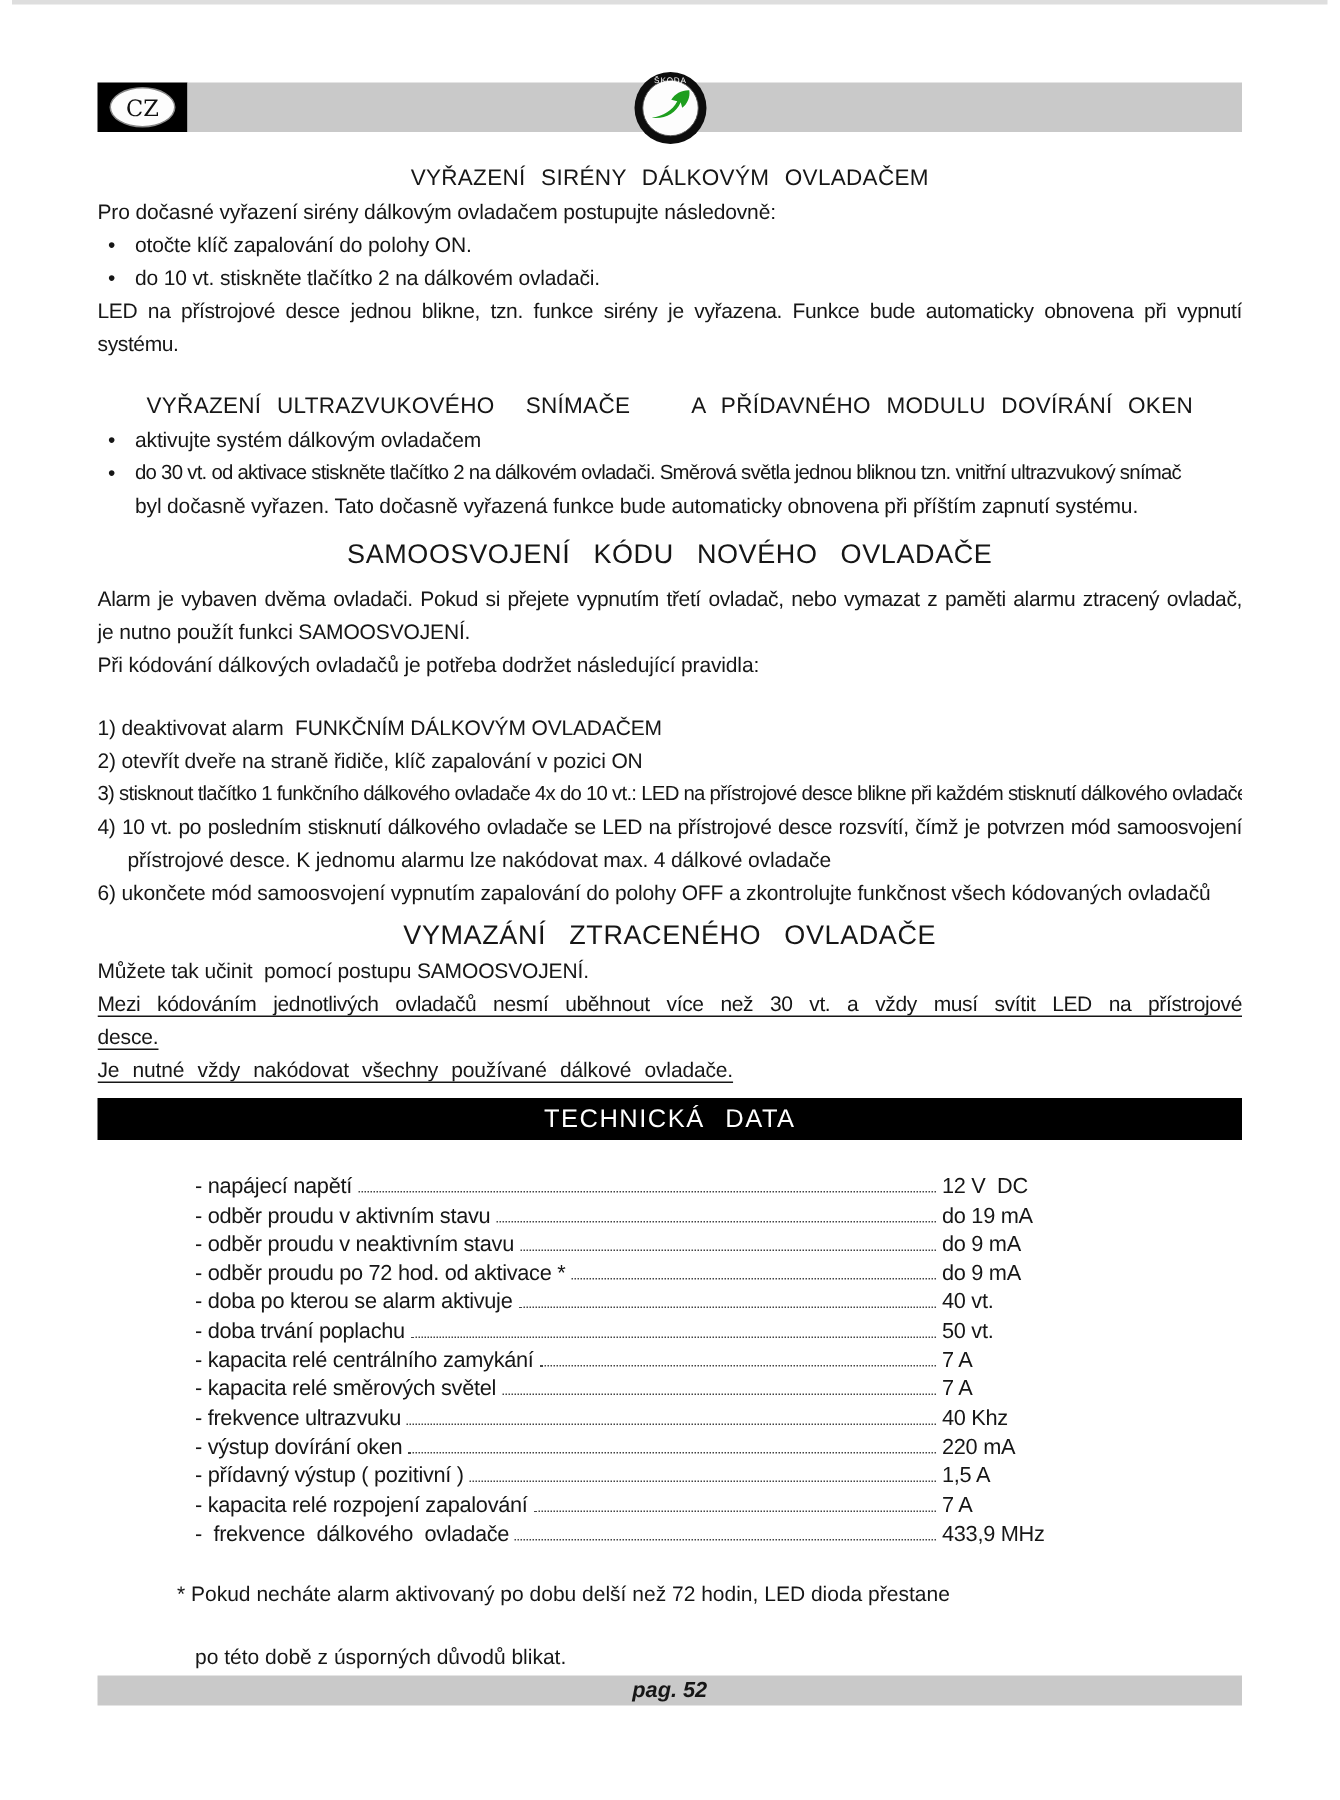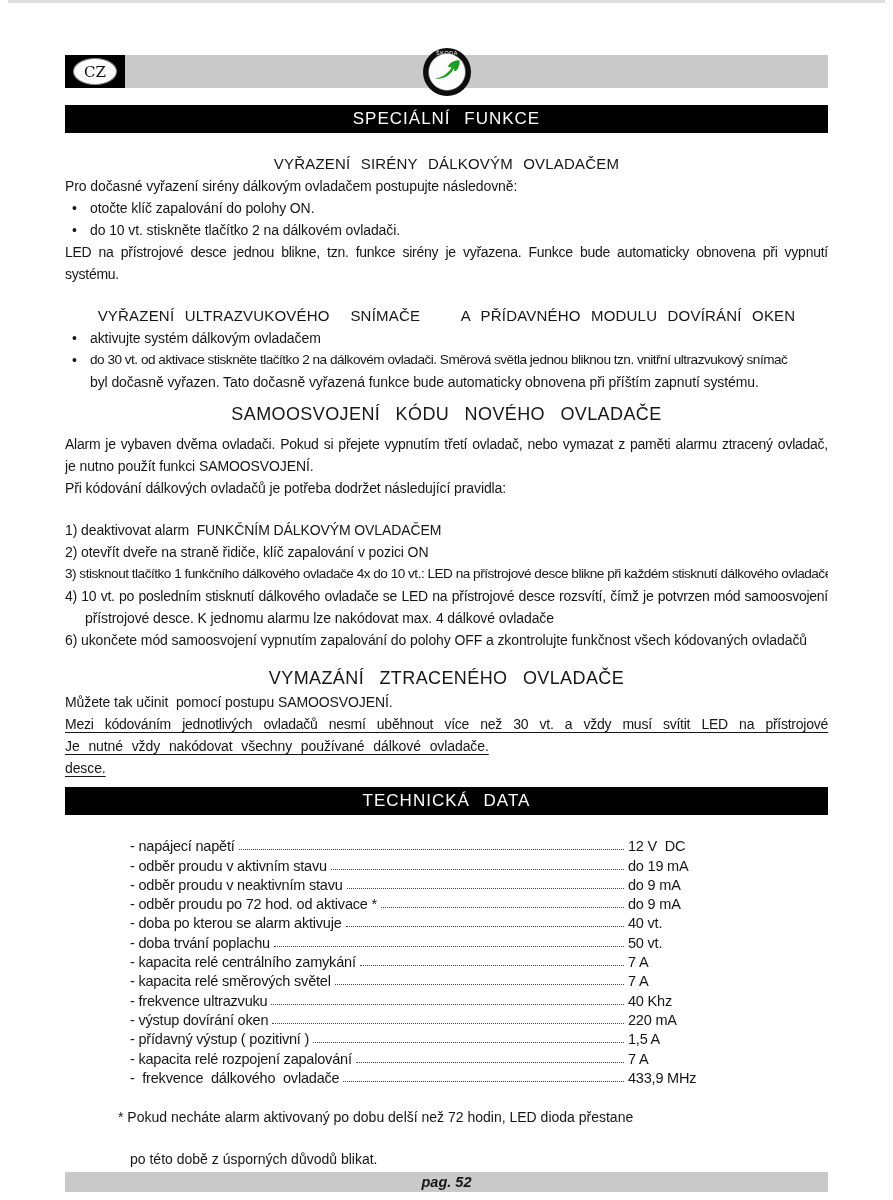--- a/index.html
+++ b/index.html
@@ -21,21 +21,21 @@
   .bar-special{margin-top:17px;}
   .bar-tech{margin-top:8px;}
   
   .line{font-size:14px;line-height:22px;letter-spacing:-0.1px;white-space:pre-wrap;overflow:hidden;}
   .just{white-space:normal;text-align:justify;text-align-last:justify;letter-spacing:-0.25px;}
   .tight{white-space:nowrap;letter-spacing:-0.5px;font-size:13.6px;}
   .sec-h{font-size:15px;line-height:22px;word-spacing:6px;letter-spacing:0.2px;white-space:pre;}
   .mt20{margin-top:20px;text-align:center;}
   .big-h{font-size:18px;line-height:26px;text-align:center;word-spacing:10px;letter-spacing:0.4px;white-space:pre;}
   .big-h1{margin-top:8px;margin-bottom:6px;}
-  .big-h2{margin-top:14px;margin-bottom:0px;}
+  .big-h2{margin-top:4px;margin-bottom:0px;}
   .items{margin-top:20px;}
   .ind20{padding-left:20px;}
   .brow{display:flex;}
   .bdot{width:25px;padding-left:7px;box-sizing:border-box;font-size:14px;line-height:22px;}
   .btxt{flex:1;min-width:0;}
   .uline{text-decoration:underline;text-underline-offset:3px;text-decoration-thickness:1.4px;}
   .ws{word-spacing:5px;}
   
   .tech-list{margin-top:20px;margin-left:65px;width:590px;}
   .tech-row{display:flex;align-items:flex-end;height:19.3px;font-size:14.5px;letter-spacing:-0.2px;}
@@ -66,21 +66,20 @@
         <svg width="50" height="50" viewBox="0 0 50 50">
           <circle cx="25" cy="25" r="24" fill="#0d0d0d"></circle>
           <circle cx="25" cy="25" r="18.5" fill="#fdfdfd"></circle>
           <circle cx="25" cy="25" r="18.5" fill="none" stroke="#555" stroke-width="0.6"></circle>
           <text x="25" y="8.2" font-size="5.4" fill="#fff" text-anchor="middle" font-family="Liberation Sans, sans-serif" letter-spacing="0.6">ŠKODA</text>
           <path d="M12.5 31.5 C 20 30.5 26.5 26.5 29.5 20.5 L 25.5 19.5 C 28 15.5 32.5 13 37.5 13.2 C 38.3 17.5 36.3 22.5 32.8 24.8 L 31.8 21.2 C 28.5 29 21 32.5 12.5 31.5 Z" fill="#1e9e1e"></path>
         </svg>
       </div>
     </div>
 
-    <div class="black-bar bar-special">SPECIÁLNÍ FUNKCE</div>
 
     <div class="sec-h mt20">VYŘAZENÍ SIRÉNY DÁLKOVÝM OVLADAČEM</div>
     <div class="line">Pro dočasné vyřazení sirény dálkovým ovladačem postupujte následovně:</div>
     <div class="brow">
       <span class="bdot">•</span>
       <div class="btxt line">otočte klíč zapalování do polohy ON.</div>
     </div>
     <div class="brow">
       <span class="bdot">•</span>
       <div class="btxt line">do 10 vt. stiskněte tlačítko 2 na dálkovém ovladači.</div>
@@ -109,22 +108,22 @@
       <div class="line">2) otevřít dveře na straně řidiče, klíč zapalování v pozici ON</div>
       <div class="line tight">3) stisknout tlačítko 1 funkčního dálkového ovladače 4x do 10 vt.: LED na přístrojové desce blikne při každém stisknutí dálkového ovladače</div>
       <div class="line just">4) 10 vt. po posledním stisknutí dálkového ovladače se LED na přístrojové desce rozsvítí, čímž je potvrzen mód samoosvojení</div>
       <div class="line ind20">přístrojové desce. K jednomu alarmu lze nakódovat max. 4 dálkové ovladače</div>
       <div class="line">6) ukončete mód samoosvojení vypnutím zapalování do polohy OFF a zkontrolujte funkčnost všech kódovaných ovladačů</div>
     </div>
 
     <div class="big-h big-h2">VYMAZÁNÍ ZTRACENÉHO OVLADAČE</div>
     <div class="line">Můžete tak učinit  pomocí postupu SAMOOSVOJENÍ.</div>
     <div class="line just uline">Mezi kódováním jednotlivých ovladačů nesmí uběhnout více než 30 vt. a vždy musí   svítit LED na přístrojové</div>
+    <div class="line"><span class="uline">desce.</span></div>
     <div class="line ws"><span class="uline">Je nutné vždy nakódovat všechny používané dálkové ovladače.</span></div>
-    <div class="line"><span class="uline">desce.</span></div>
 
     <div class="black-bar bar-tech">TECHNICKÁ DATA</div>
 
     <div class="tech-list">
       <div class="tech-row">
           <span class="tech-label">- napájecí napětí</span>
           <span class="leader"></span>
           <span class="tech-value">12 V  DC</span>
         </div>
       <div class="tech-row">

